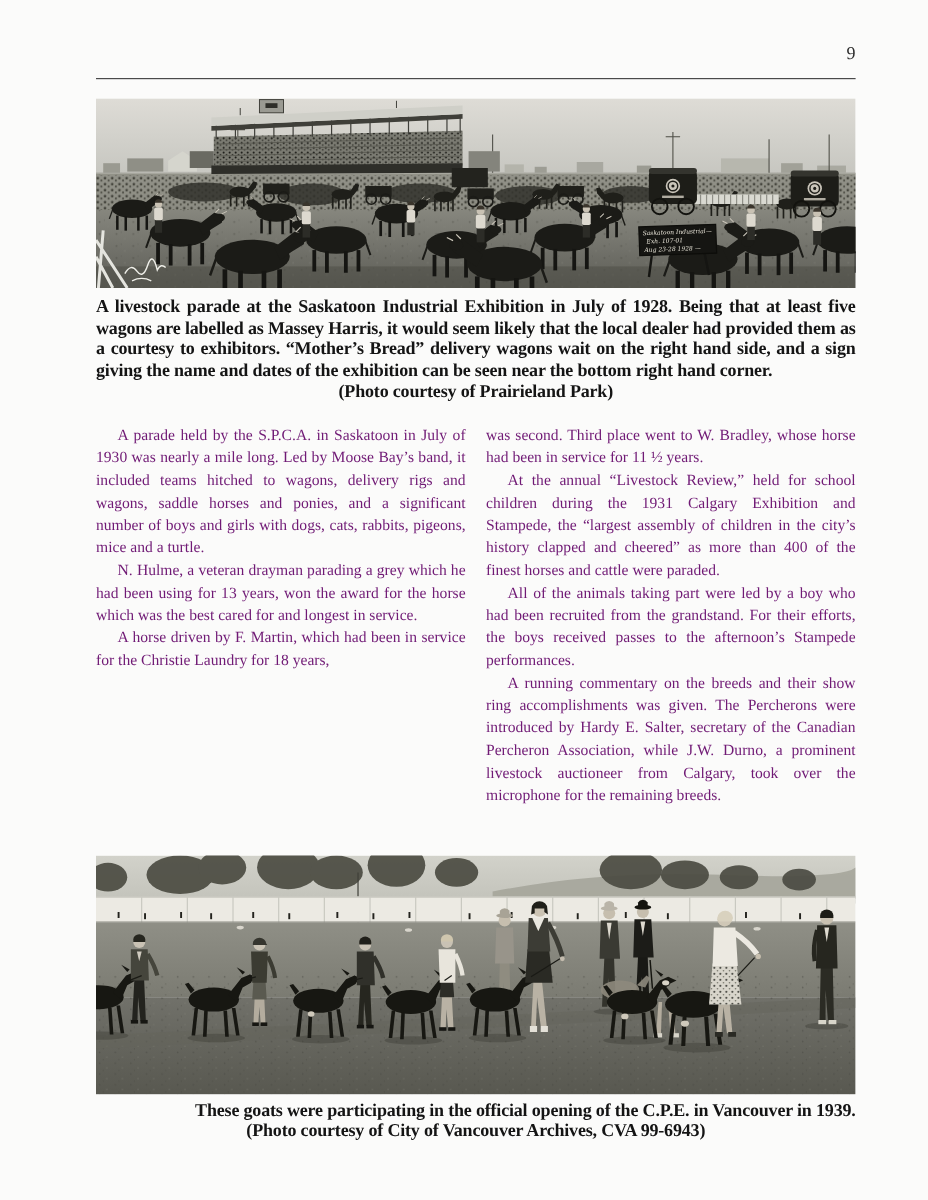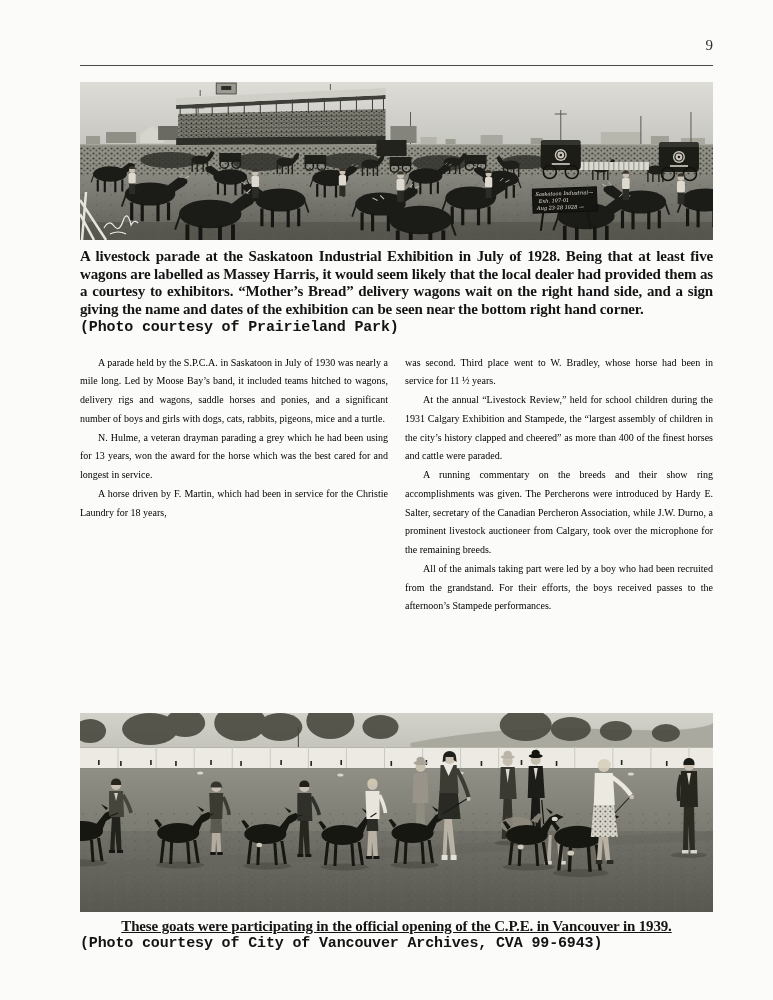--- a/index.html
+++ b/index.html
@@ -18,29 +18,29 @@
   figure{margin:0;padding:0;}
   .photo1{margin-top:16px;width:633px;height:158px;}
   .photo2{margin-top:2px;width:633px;height:199px;}
   .photo1 svg,.photo2 svg{display:block;width:100%;height:100%;}
   .caption{
     margin-top:8px;
     font-weight:bold;font-size:15px;line-height:17.7px;
     letter-spacing:-0.15px;color:#141414;
   }
   .caption .cap-text{text-align:justify;}
-  .caption .credit{text-align:left;font-family:Liberation Mono, monospace;}
+  .caption .credit{text-align:center;}
   .caption2{margin-top:6px;}
-  .caption2 .cap-text{text-align:center;text-decoration:underline;}
+  .caption2 .cap-text{text-align:right;}
   .columns{
     margin-top:17px;height:357px;overflow:hidden;
     display:flex;gap:17px;
   }
   .col{width:308px;
-    font-size:10px;line-height:18.75px;text-align:justify;color:#000000;}
+    font-size:13px;line-height:18.75px;text-align:justify;color:#701a75;}
   .col p{margin:0;text-indent:18px;}
   .col p.cont{text-indent:0;}
 </style>
 </head>
 <body>
 
 <div class="page">
 
   <div class="page-number">9</div>
   <div class="rule"></div>
@@ -217,22 +217,22 @@
 
   <main class="columns">
     <div class="col">
       <p>A parade held by the S.P.C.A. in Saskatoon in July of 1930 was nearly a mile long. Led by Moose Bay’s band, it included teams hitched to wagons, delivery rigs and wagons, saddle horses and ponies, and a significant number of boys and girls with dogs, cats, rabbits, pigeons, mice and a turtle.</p>
       <p>N. Hulme, a veteran drayman parading a grey which he had been using for 13 years, won the award for the horse which was the best cared for and longest in service.</p>
       <p>A horse driven by F. Martin, which had been in service for the Christie Laundry for 18 years,</p>
     </div>
     <div class="col">
       <p class="cont">was second. Third place went to W. Bradley, whose horse had been in service for 11 ½ years.</p>
       <p>At the annual “Livestock Review,” held for school children during the 1931 Calgary Exhibition and Stampede, the “largest assembly of children in the city’s history clapped and cheered” as more than 400 of the finest horses and cattle were paraded.</p>
+      <p>All of the animals taking part were led by a boy who had been recruited from the grandstand. For their efforts, the boys received passes to the afternoon’s Stampede performances.</p>
       <p>A running commentary on the breeds and their show ring accomplishments was given. The Percherons were introduced by Hardy E. Salter, secretary of the Canadian Percheron Association, while J.W. Durno, a prominent livestock auctioneer from Calgary, took over the microphone for the remaining breeds.</p>
-      <p>All of the animals taking part were led by a boy who had been recruited from the grandstand. For their efforts, the boys received passes to the afternoon’s Stampede performances.</p>
     </div>
   </main>
 
   <figure class="photo2">
     <svg viewBox="0 0 632 199" preserveAspectRatio="none">
       <defs>
         <linearGradient id="sky2" x1="0" y1="0" x2="0" y2="1">
           <stop offset="0" stop-color="#d2d2ca"></stop>
             <stop offset="1" stop-color="#c2c2ba"></stop>
         </linearGradient>

